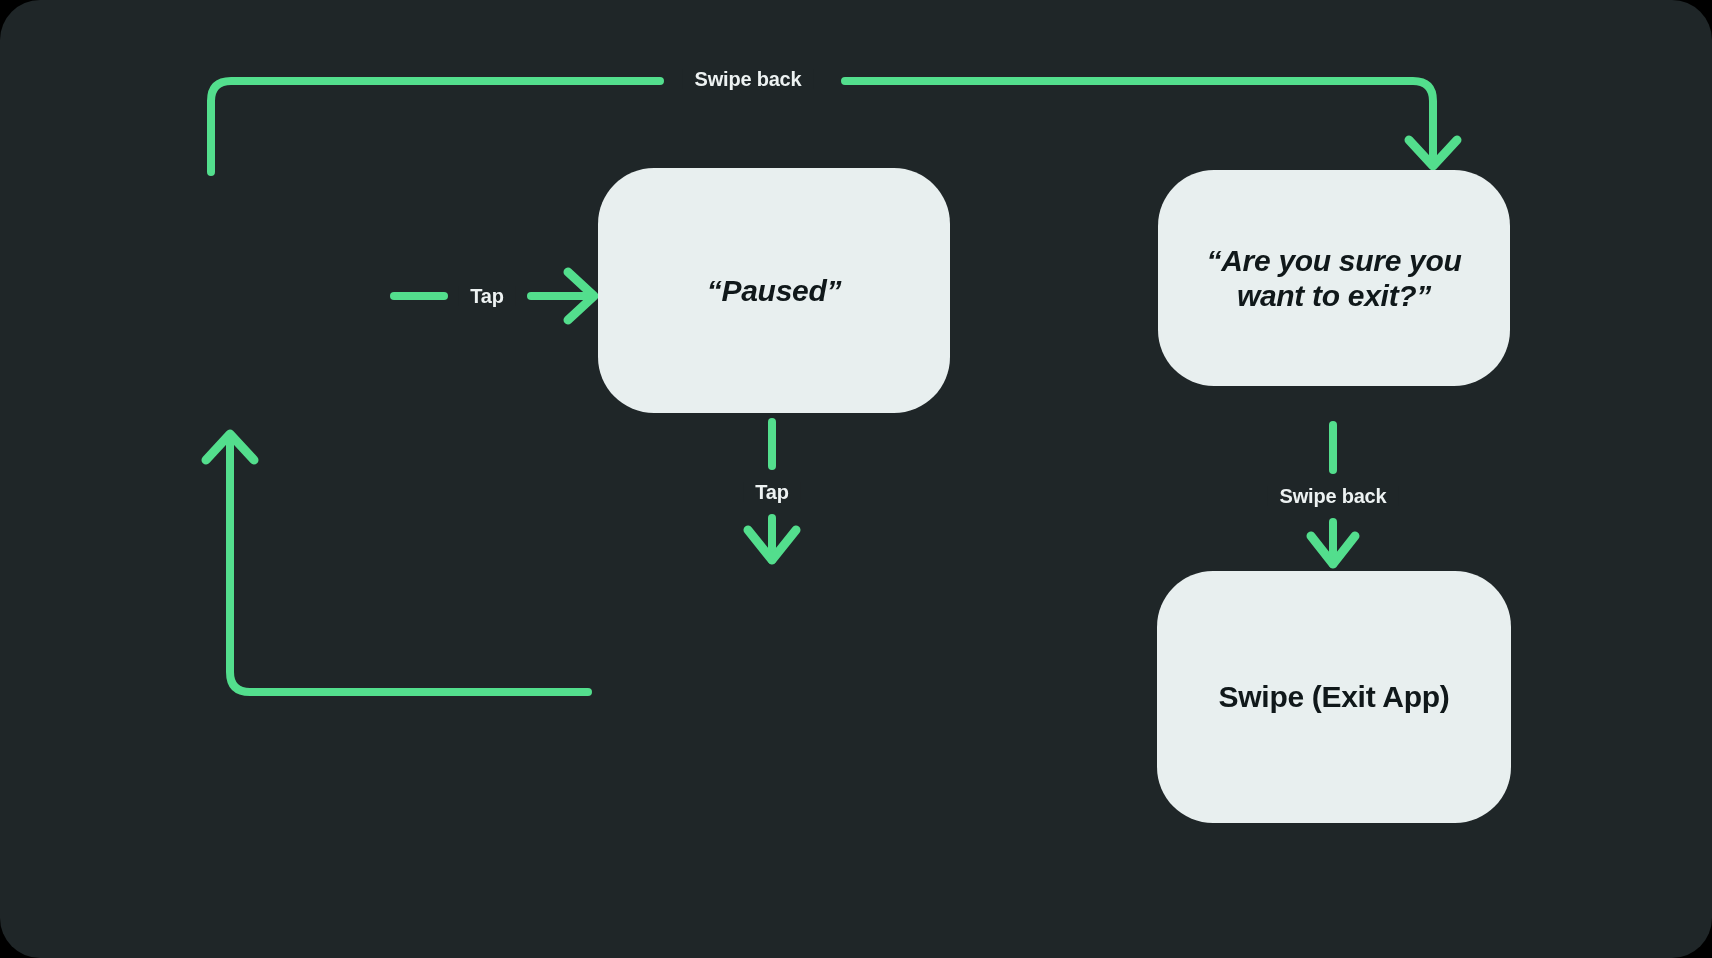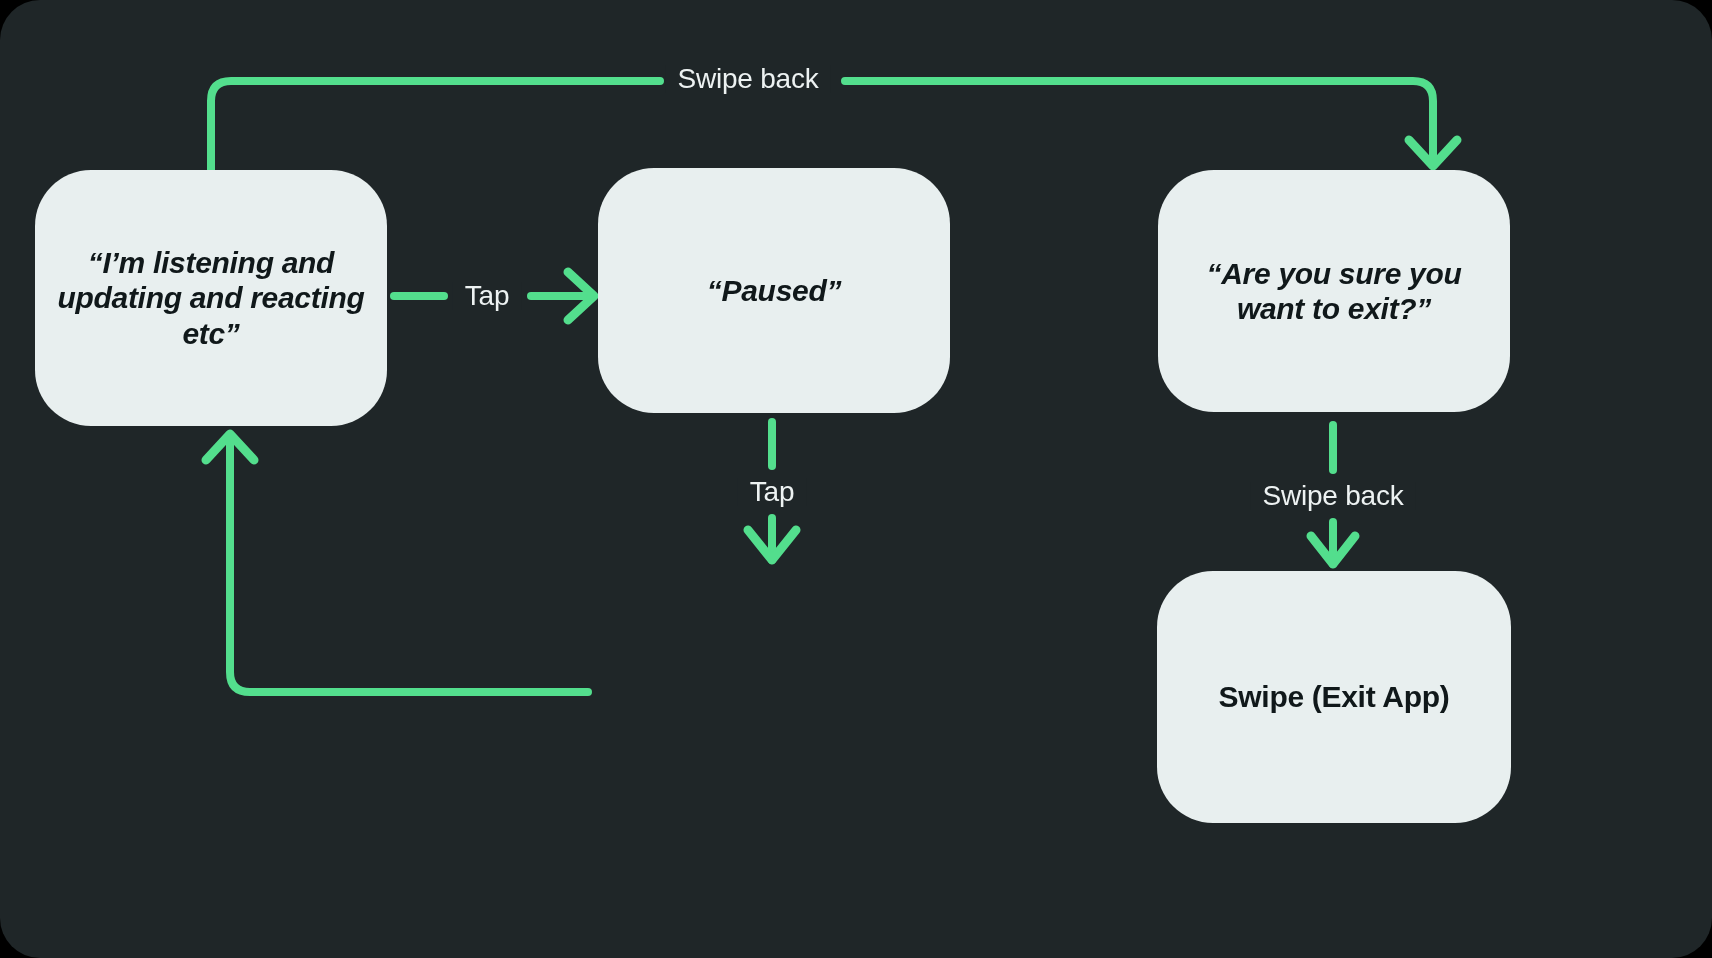--- a/index.html
+++ b/index.html
@@ -42,29 +42,29 @@
     line-height:1.18;
     color:#10181A;
     letter-spacing:-0.3px;
     padding:0 18px;
   }
   .card-text.plain { font-style:normal; }
 
   
   #card-listening { left:35px;   top:170px; width:352px; height:256px; }
   #card-paused    { left:598px;  top:168px; width:352px; height:245px; }
-  #card-exit      { left:1158px; top:170px; width:352px; height:242px; }
+  #card-exit      { left:1158px; top:170px; width:352px; height:216px; }
   #card-back      { left:595px;  top:567px; width:355px; height:255px; }
   #card-earcon    { left:1157px; top:571px; width:354px; height:252px; }
 
   .edge-label {
     position:absolute;
     color:#EDF2F2;
-    font-size:28px;
-    font-weight:normal;
+    font-size:20px;
+    font-weight:bold;
     letter-spacing:-0.2px;
     white-space:nowrap;
     transform:translate(-50%,-50%);
     background:#1F2628;
     padding:0 12px;
     line-height:1;
   }
   #label-swipe-top   { left:748px;  top:79px;  }
   #label-tap-right   { left:487px;  top:296px; }
   #label-tap-down    { left:772px;  top:492px; }
@@ -102,23 +102,20 @@
         <path d="M 206 460 L 230 434 L 254 460" stroke="#53DE8D" stroke-width="9" fill="none" stroke-linecap="round" stroke-linejoin="round"></path>
       </g>
 
       <g>
         <line x1="1333" y1="425" x2="1333" y2="470" stroke="#53DE8D" stroke-width="8" stroke-linecap="round"></line>
         <line x1="1333" y1="522" x2="1333" y2="564" stroke="#53DE8D" stroke-width="8" stroke-linecap="round"></line>
         <path d="M 1311 536 L 1333 564 L 1355 536" stroke="#53DE8D" stroke-width="9" fill="none" stroke-linecap="round" stroke-linejoin="round"></path>
       </g>
     </svg>
 
-    <div class="card" id="card-listening">
-      <div class="card-text">“I’m listening and updating and reacting etc”</div>
-    </div>
 
     <div class="card" id="card-paused">
       <div class="card-text">“Paused”</div>
     </div>
 
     <div class="card" id="card-exit">
       <div class="card-text">“Are you sure you want to exit?”</div>
     </div>
 
 

